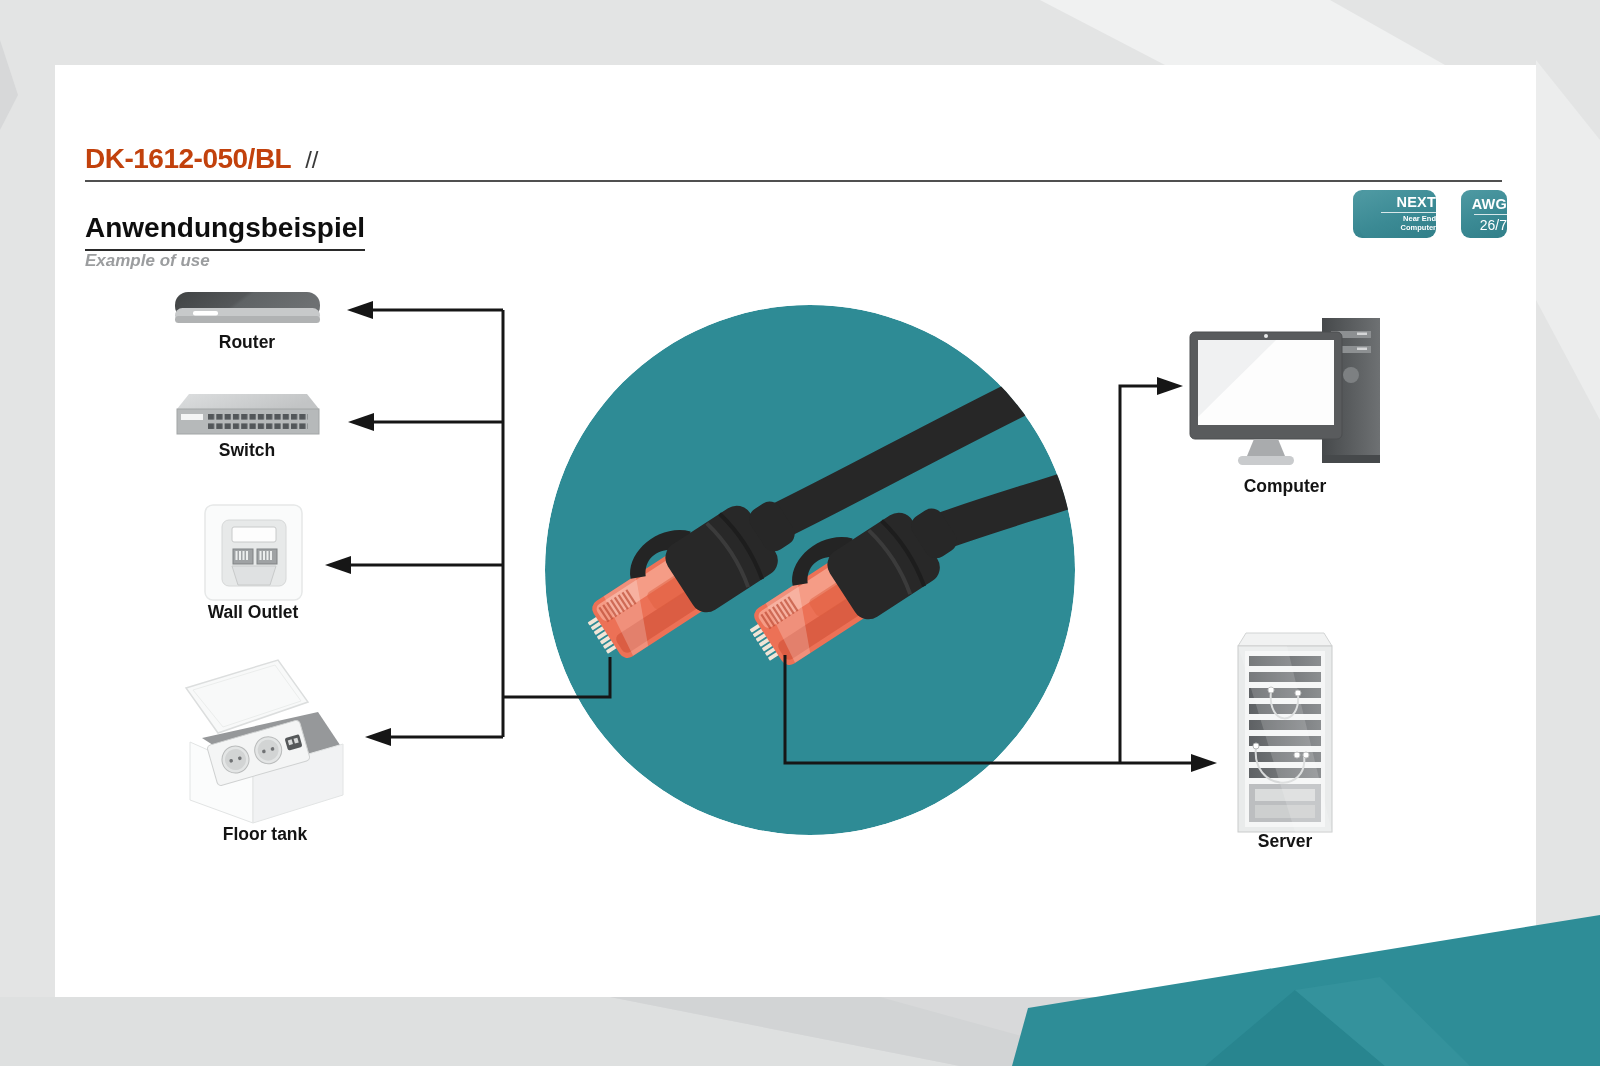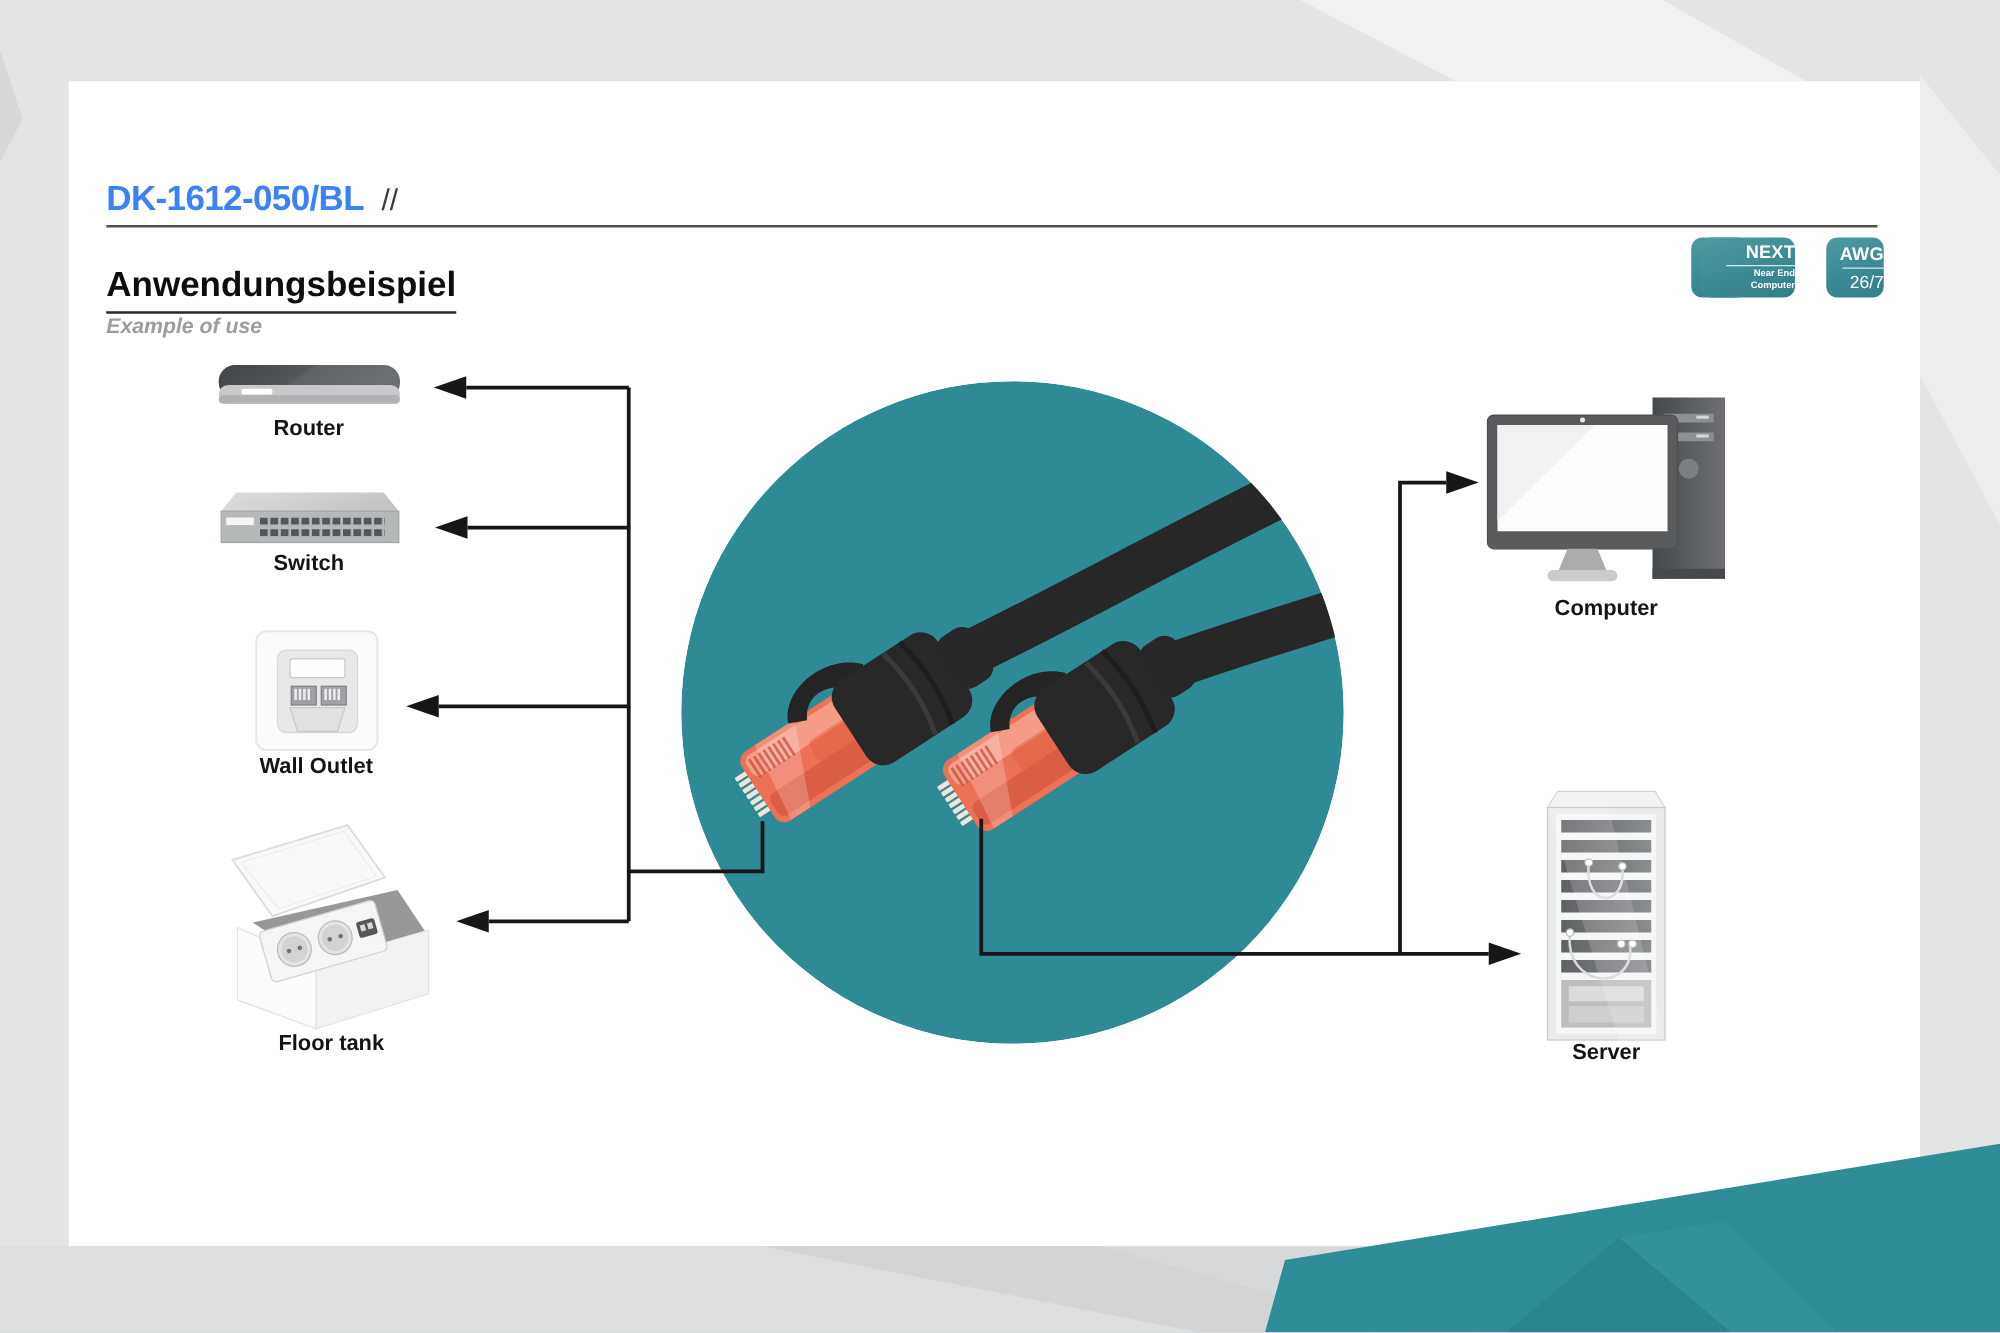--- a/index.html
+++ b/index.html
@@ -3,21 +3,21 @@
 <meta charset="utf-8">
 <style>
   html,body{margin:0;padding:0;background:#c9cacb;}
   .page{position:relative;width:1600px;height:1066px;background:#e3e4e4;overflow:hidden;
         font-family:"Liberation Sans",sans-serif;}
   .bg-decor{position:absolute;left:0;top:0;z-index:5;pointer-events:none;}
   .card{position:absolute;left:55px;top:65px;width:1481px;height:932px;background:#ffffff;z-index:1;}
 
   
   .title-row{position:absolute;left:30px;top:78px;display:flex;align-items:baseline;gap:14px;z-index:3;white-space:nowrap;}
-  .prod-code{font-size:28px;font-weight:700;color:#3b82f6;letter-spacing:-.5px;}
+  .prod-code{font-size:28px;font-weight:700;color:#c2410c;letter-spacing:-.5px;}
   .prod-sep{font-size:24px;color:#3a3a3a;}
   .prod-name{font-size:24px;color:#3a3a3a;letter-spacing:.2px;}
   .hrule{position:absolute;left:30px;top:115px;width:1417px;height:2px;background:#505050;z-index:3;}
 
   .heading-de{position:absolute;left:30px;top:147px;font-size:28px;font-weight:700;color:#0e0e0e;
               border-bottom:2px solid #2a2a2a;padding-bottom:5px;z-index:3;}
   .heading-en{position:absolute;left:30px;top:186px;font-size:17px;font-weight:700;color:#9b9d9f;z-index:3;font-style:italic;}
 
   
   .logo{position:absolute;left:1288px;top:22px;z-index:3;}

